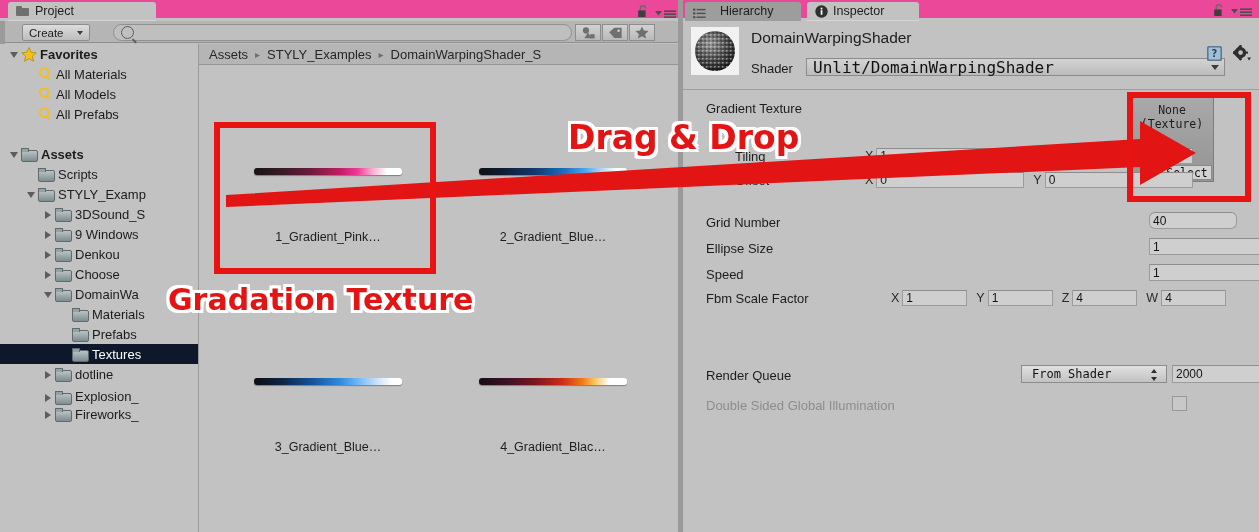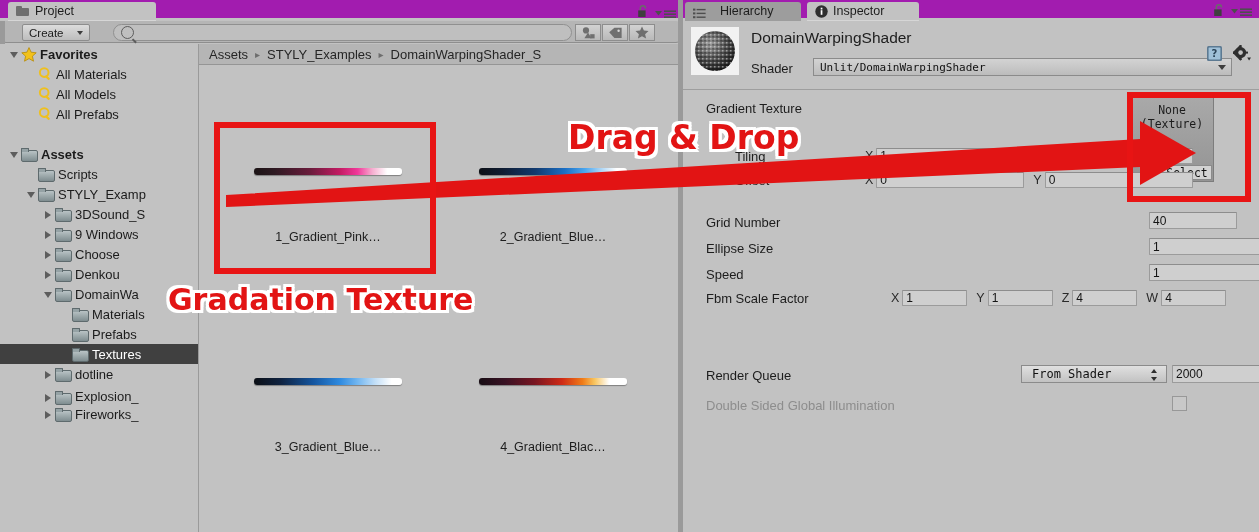--- a/index.html
+++ b/index.html
@@ -7,21 +7,21 @@
     width:1259px;height:532px;overflow:hidden;
     background:#9a9a9a;
     font-family:"Liberation Sans","DejaVu Sans",sans-serif;
     font-size:12px;color:#1b1b1b;
     -webkit-font-smoothing:none;
   }
   #root{position:relative;width:1259px;height:532px;}
 
   
   .panel{position:absolute;background:#c2c2c2;}
-  .tabstrip{position:absolute;left:0;top:0;height:18px;background:#a21caf;}
+  .tabstrip{position:absolute;left:0;top:0;height:18px;background:#ec4899;}
   .tab{
     position:absolute;top:2px;height:19px;line-height:19px;
     padding:0 12px 0 8px;font-size:12.5px;color:#1d1d1d;
     background:#9d9d9d;border-radius:3px 3px 0 0;
     display:flex;align-items:center;gap:5px;box-sizing:border-box;
   }
   .tab.active{background:#c2c2c2;box-shadow:0 -1px 0 #d6d6d6 inset;}
   .tab .tlabel{font-size:12.5px;}
 
   .toolbar{position:absolute;height:22px;background:#b5b5b5;
@@ -57,21 +57,21 @@
     position:absolute;top:3px;width:26px;height:17px;
     background:linear-gradient(#d2d2d2,#b9b9b9);
     border:1px solid #8d8d8d;box-sizing:border-box;
     display:flex;align-items:center;justify-content:center;
   }
 
   #projSplitLeft{position:absolute;left:0;top:44px;width:198px;height:488px;background:#c2c2c2;text-decoration:underline;}
   #projTree{position:absolute;left:0;top:0;width:198px;height:488px;overflow:hidden;}
   .trow{height:20px;display:flex;align-items:center;font-size:13px;color:#1b1b1b;
         white-space:nowrap;box-sizing:border-box;}
-  .trow.sel{background:#404040;color:#ffffff;}
+  .trow.sel{background:#0f172a;color:#ffffff;}
   .trow.bold{font-weight:bold;}
   .arrow{width:13px;height:13px;flex:0 0 13px;position:relative;}
   .arrow.closed::after{content:"";position:absolute;left:3px;top:3px;
      border-left:6px solid #5d5d5d;border-top:4px solid transparent;border-bottom:4px solid transparent;}
   .arrow.open::after{content:"";position:absolute;left:2px;top:4px;
      border-top:6px solid #5d5d5d;border-left:4px solid transparent;border-right:4px solid transparent;}
 
   .folderIcon{width:16px;height:13px;flex:0 0 16px;margin-right:4px;position:relative;}
   .folderIcon::before{content:"";position:absolute;left:0;top:2px;width:15px;height:10px;
      background:linear-gradient(#b9c3c5,#7f8d90);border:1px solid #5e6a6d;border-radius:1px 2px 2px 2px;}
@@ -107,24 +107,24 @@
   #inspTab{left:124px;width:112px;}
   #lockIcon{position:absolute;right:34px;top:4px;width:12px;height:13px;}
   #menuIcon{position:absolute;right:6px;top:6px;width:22px;height:10px;}
 
   #matHeader{position:absolute;left:0;top:21px;width:576px;height:68px;
              background:#c2c2c2;border-bottom:1px solid #9e9e9e;}
   #shaderPreview{position:absolute;left:8px;top:6px;width:48px;height:48px;background:#f2f2f2;
      display:flex;align-items:center;justify-content:center;}
   #matName{position:absolute;left:68px;top:8px;font-size:15.5px;color:#1d1d1d;}
   #shaderLbl{position:absolute;left:68px;top:40px;font-size:13px;color:#1d1d1d;}
-  #shaderDrop{position:absolute;left:130px;top:37px;width:419px;height:18px;
+  #shaderDrop{position:absolute;left:123px;top:37px;width:419px;height:18px;
      background:linear-gradient(#d3d3d3,#bcbcbc);border:1px solid #8b8b8b;
      box-sizing:border-box;display:flex;align-items:center;
-     font-size:11px;font-family:"DejaVu Sans Mono","Liberation Mono",monospace;
+     font-size:16px;font-family:"DejaVu Sans Mono","Liberation Mono",monospace;
      padding-left:6px;color:#111;}
   #shaderDrop .dd{position:absolute;right:5px;top:6px;
      border-top:5px solid #3d3d3d;border-left:4px solid transparent;border-right:4px solid transparent;}
   #helpIcon{position:absolute;right:36px;top:24px;width:17px;height:17px;}
   #gearIcon{position:absolute;right:8px;top:24px;width:18px;height:17px;}
 
   #props{position:absolute;left:0;top:90px;width:576px;height:442px;}
   .prow{position:absolute;height:20px;display:flex;align-items:center;}
   .plabel{font-size:13px;color:#1d1d1d;white-space:nowrap;}
   .plabel.dim{color:#8d8d8d;}
@@ -297,26 +297,26 @@
             <span>3DSound_S</span>
           </div>
           <div class="trow" style="padding-left: 42px;">
             <span class="arrow closed"></span>
             <span class="folderIcon"></span>
             <span>9 Windows</span>
           </div>
           <div class="trow" style="padding-left: 42px;">
             <span class="arrow closed"></span>
             <span class="folderIcon"></span>
-            <span>Choose</span>
+            <span>Denkou</span>
           </div>
           <div class="trow" style="padding-left: 42px;">
             <span class="arrow closed"></span>
             <span class="folderIcon"></span>
-            <span>Denkou</span>
+            <span>Choose</span>
           </div>
           <div class="trow" style="padding-left: 42px;">
             <span class="arrow open"></span>
             <span class="folderIcon"></span>
             <span>DomainWa</span>
           </div>
           <div class="trow" style="padding-left: 59px;">
             <span class="arrow "></span>
             <span class="folderIcon"></span>
             <span>Materials</span>
@@ -521,21 +521,21 @@
         </span>
         <span class="axis" style="margin-left:9px;">Y</span>
         <span class="field" style="width:148px;height:16px;">
           <span>0</span>
         </span>
       </div>
 
       <div id="simpleProps">
           <div class="prow" style="left: 23px; top: 122px; width: 530px;">
             <span class="plabel">Grid Number</span>
-            <span class="field" style="position: absolute; left: 443px; top: 0px; width: 88px; height: 17px;">
+            <span class="field" style="position: absolute; left: 443px; top: 0px; width: 88px; height: 17px; border-radius: 6px;">
               <span>40</span>
             </span>
           </div>
           <div class="prow" style="left: 23px; top: 148px; width: 530px;">
             <span class="plabel">Ellipse Size</span>
             <span class="field" style="position: absolute; left: 443px; top: 0px; width: 111px; height: 17px;">
               <span>1</span>
             </span>
           </div>
           <div class="prow" style="left: 23px; top: 174px; width: 530px;">

